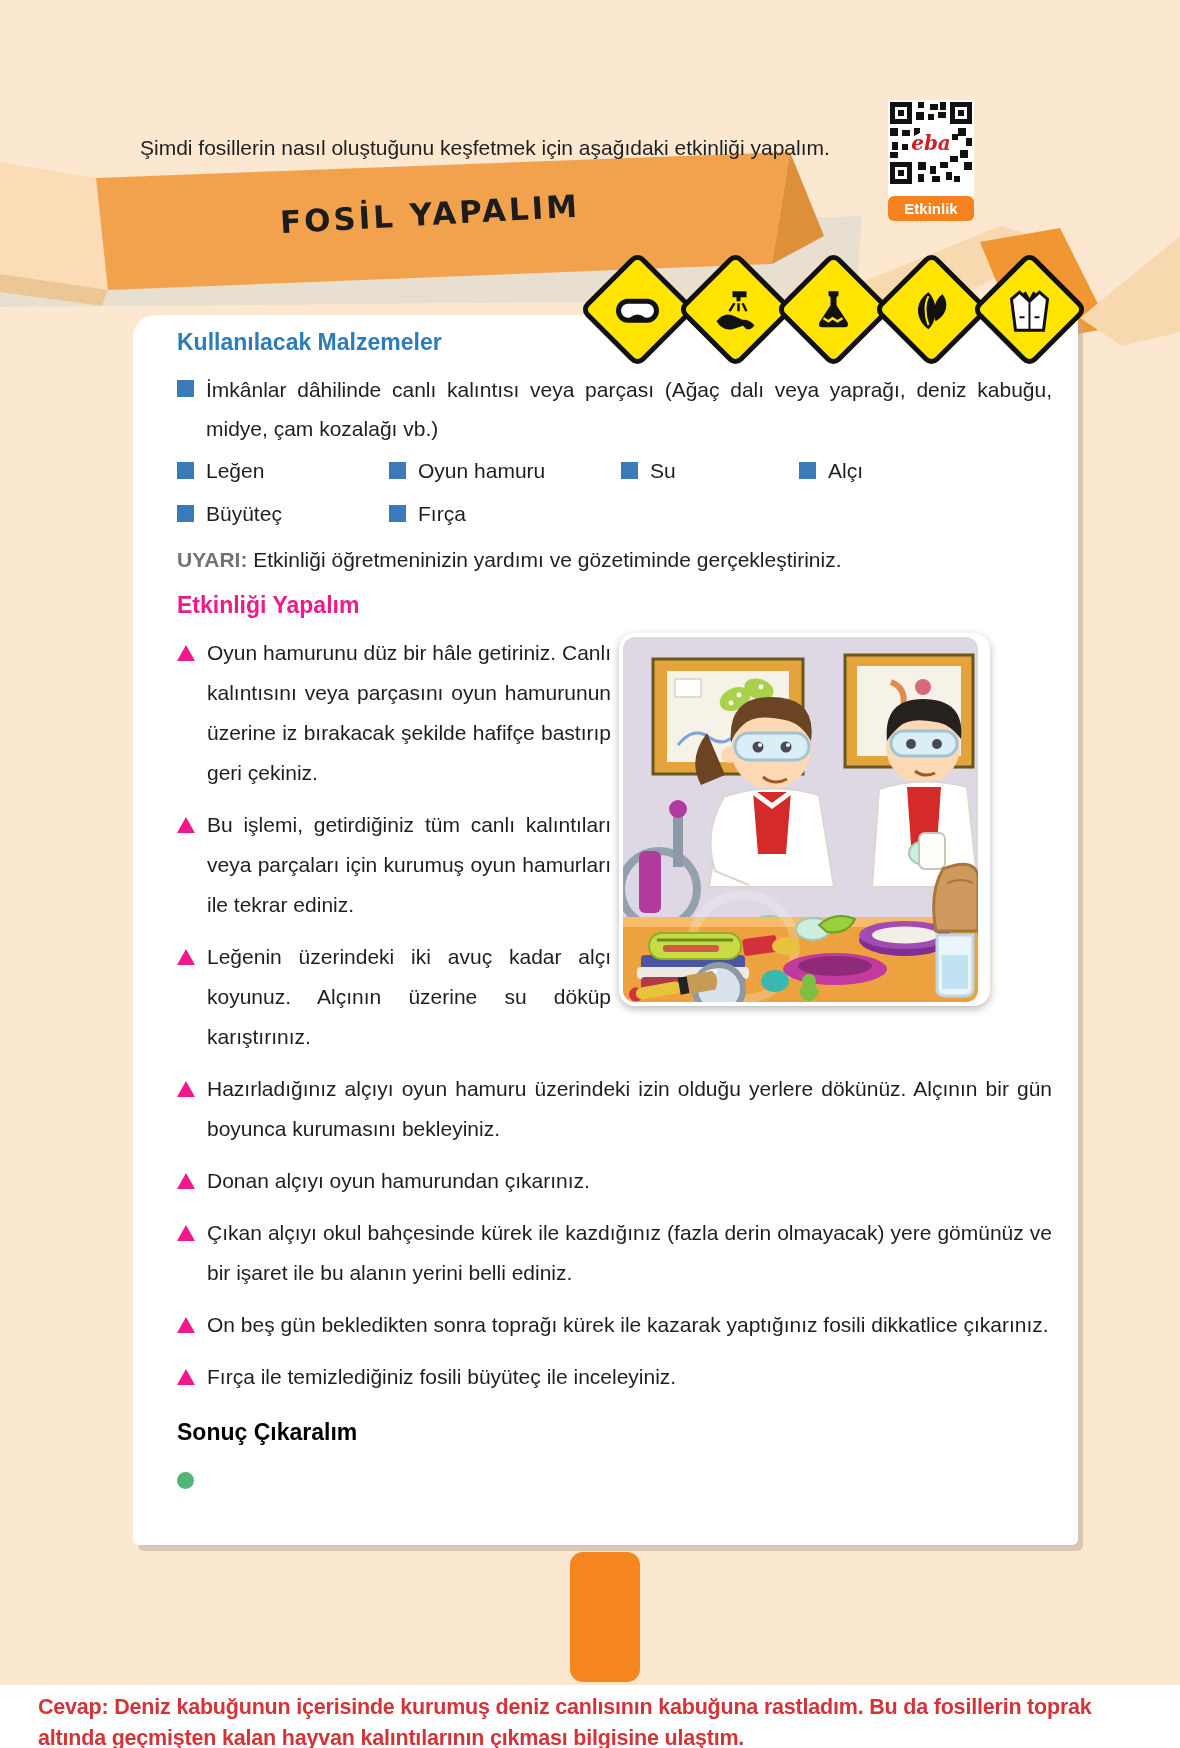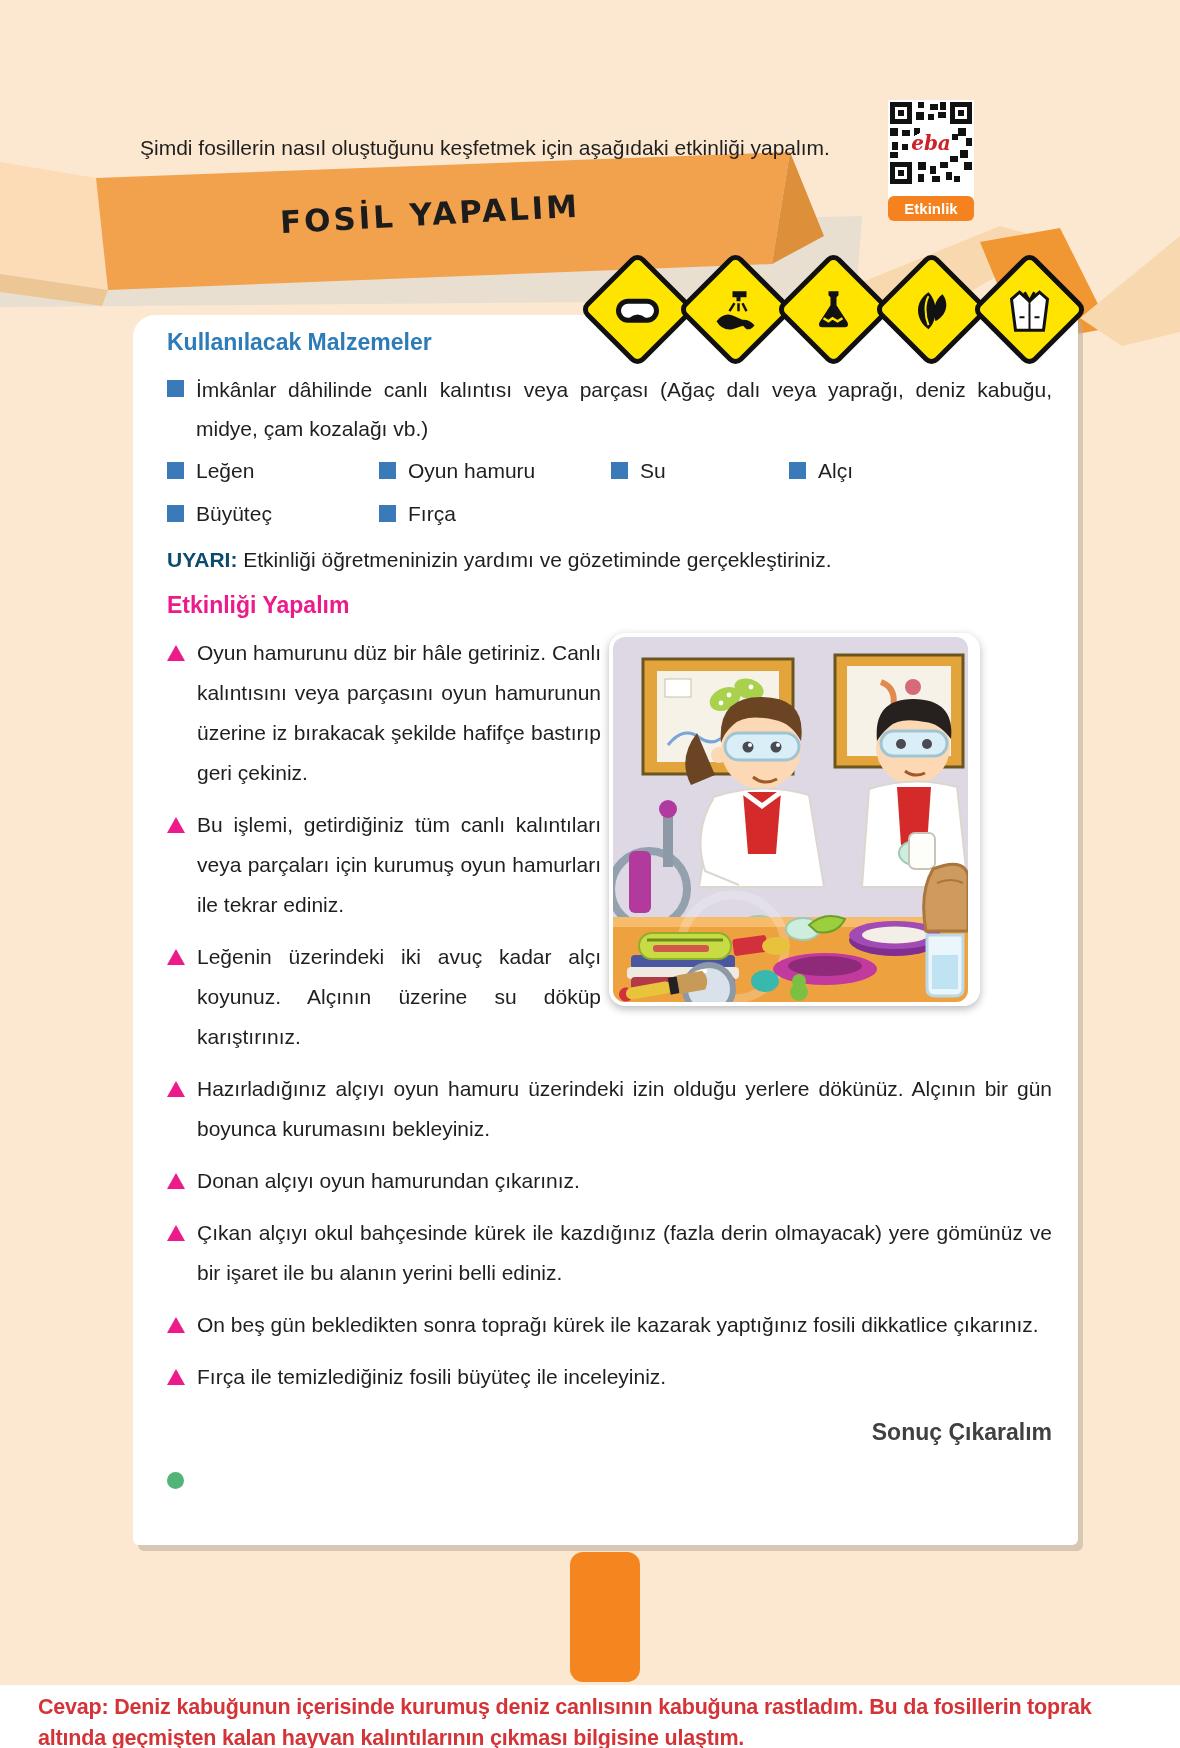--- a/index.html
+++ b/index.html
@@ -18,30 +18,30 @@
   .banner-title{position:absolute;left:150px;top:196px;width:560px;text-align:center;z-index:2;
     font-size:31px;font-weight:bold;letter-spacing:3px;color:#1c1c1c;
     transform:rotate(-3.2deg);font-family:"DejaVu Sans",sans-serif;}
   
   .diamond{position:absolute;width:73px;height:73px;background:#ffe400;border:5px solid #101010;
     border-radius:10px;transform:rotate(45deg);z-index:3;display:flex;align-items:center;justify-content:center;}
   .diamond .glyph{transform:rotate(-45deg);width:46px;height:46px;display:flex;align-items:center;justify-content:center;}
   
   .panel{position:absolute;left:133px;top:315px;width:945px;height:1230px;background:#ffffff;
     border-radius:22px 6px 6px 6px;box-shadow:5px 6px 0 rgba(186,173,154,.55);z-index:2;}
-  .panel-inner{padding:14px 26px 0 34px;}
+  .panel-inner{padding:14px 26px 0 44px;}
   .h-blue{color:#2d7cb8;font-size:23px;font-weight:bold;margin:0 0 10px 0;}
   .h-pink{color:#ec1a8b;font-size:23px;font-weight:bold;margin:20px 0 14px 0;}
-  .h-green{color:#404040;font-size:23px;font-weight:bold;margin:22px 0 16px 12px;text-align:right;}
+  .h-green{color:#000000;font-size:23px;font-weight:bold;margin:22px 0 16px 0;}
   .sq{flex:0 0 auto;width:17px;height:17px;background:#3a7ab8;margin:10px 12px 0 0;}
   .mat-long{display:flex;font-size:21px;line-height:39px;margin:14px 0 4px 0;text-align:justify;}
   .mat-grid{display:grid;grid-template-columns:212px 232px 178px 1fr;row-gap:6px;margin:4px 0 16px 0;}
   .mat-cell{display:flex;font-size:21px;line-height:37px;}
   .warning{font-size:21px;margin:14px 0 4px 0;}
-  .warn-label{color:#0c4a6e;font-weight:bold;}
+  .warn-label{color:#737373;font-weight:bold;}
   .tri{flex:0 0 auto;width:0;height:0;margin:12px 12px 0 0;
     border-left:9px solid transparent;border-right:9px solid transparent;border-bottom:16px solid #ec1a8b;}
   .step{display:flex;font-size:21px;line-height:40px;margin-bottom:12px;text-align:justify;}
   .steps-row{display:flex;align-items:flex-start;}
   .steps-col{width:434px;}
   .image-card{margin-left:8px;width:363px;background:#fff;border-radius:16px;padding:4px;
     box-shadow:0 3px 9px rgba(0,0,0,.28);}
   .image-card svg{display:block;border-radius:12px;}
   .dot{flex:0 0 auto;width:17px;height:17px;border-radius:50%;background:#52b476;margin:10px 12px 0 0;}
   .question{display:flex;font-size:21px;line-height:38px;}

